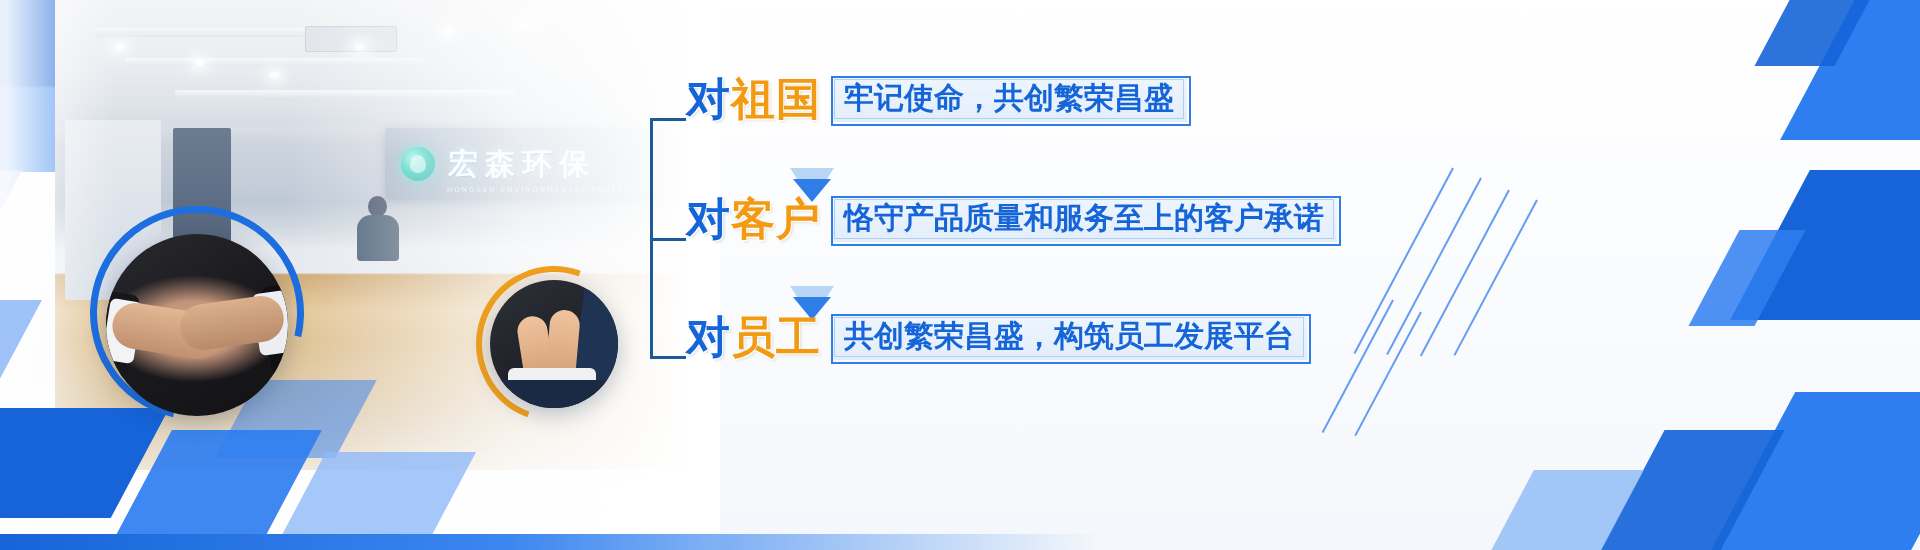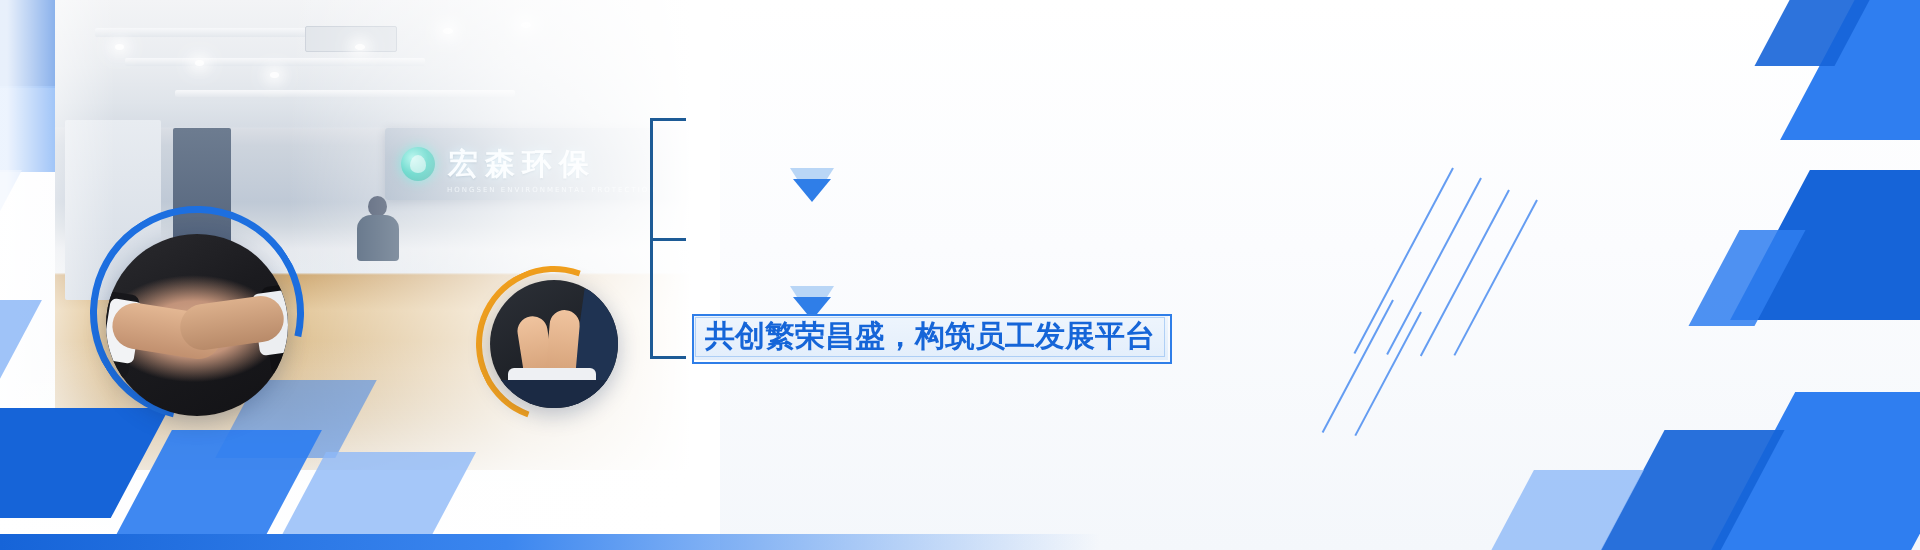--- a/index.html
+++ b/index.html
@@ -346,30 +346,45 @@
   <div class="hair" style="left:1392px; top:300px; height:150px;"></div>
   <div class="hair" style="left:1420px; top:312px; height:140px;"></div>
 
   <div class="content">
 
     <div class="spine"></div>
     <div class="tick tick-1"></div>
     <div class="tick tick-2"></div>
     <div class="tick tick-3"></div>
 
+    <div class="row row-1">
+      <div class="lead">
+        <span class="dui">对</span><span class="key">祖国</span>
+      </div>
+      <div class="phrase">牢记使命，共创繁荣昌盛</div>
+    </div>
 
     <div class="arrow arrow-1">
       <div class="cap"></div>
         <div class="head"></div>
     </div>
 
+    <div class="row row-2">
+      <div class="lead">
+        <span class="dui">对</span><span class="key">客户</span>
+      </div>
+      <div class="phrase">恪守产品质量和服务至上的客户承诺</div>
+    </div>
 
     <div class="arrow arrow-2">
       <div class="cap"></div>
         <div class="head"></div>
     </div>
 
     <div class="row row-3">
+      <div class="lead">
+        <span class="dui">对</span><span class="key">员工</span>
+      </div>
       <div class="phrase">共创繁荣昌盛，构筑员工发展平台</div>
     </div>
 
   </div>
 </div>
 
 </body></html>

